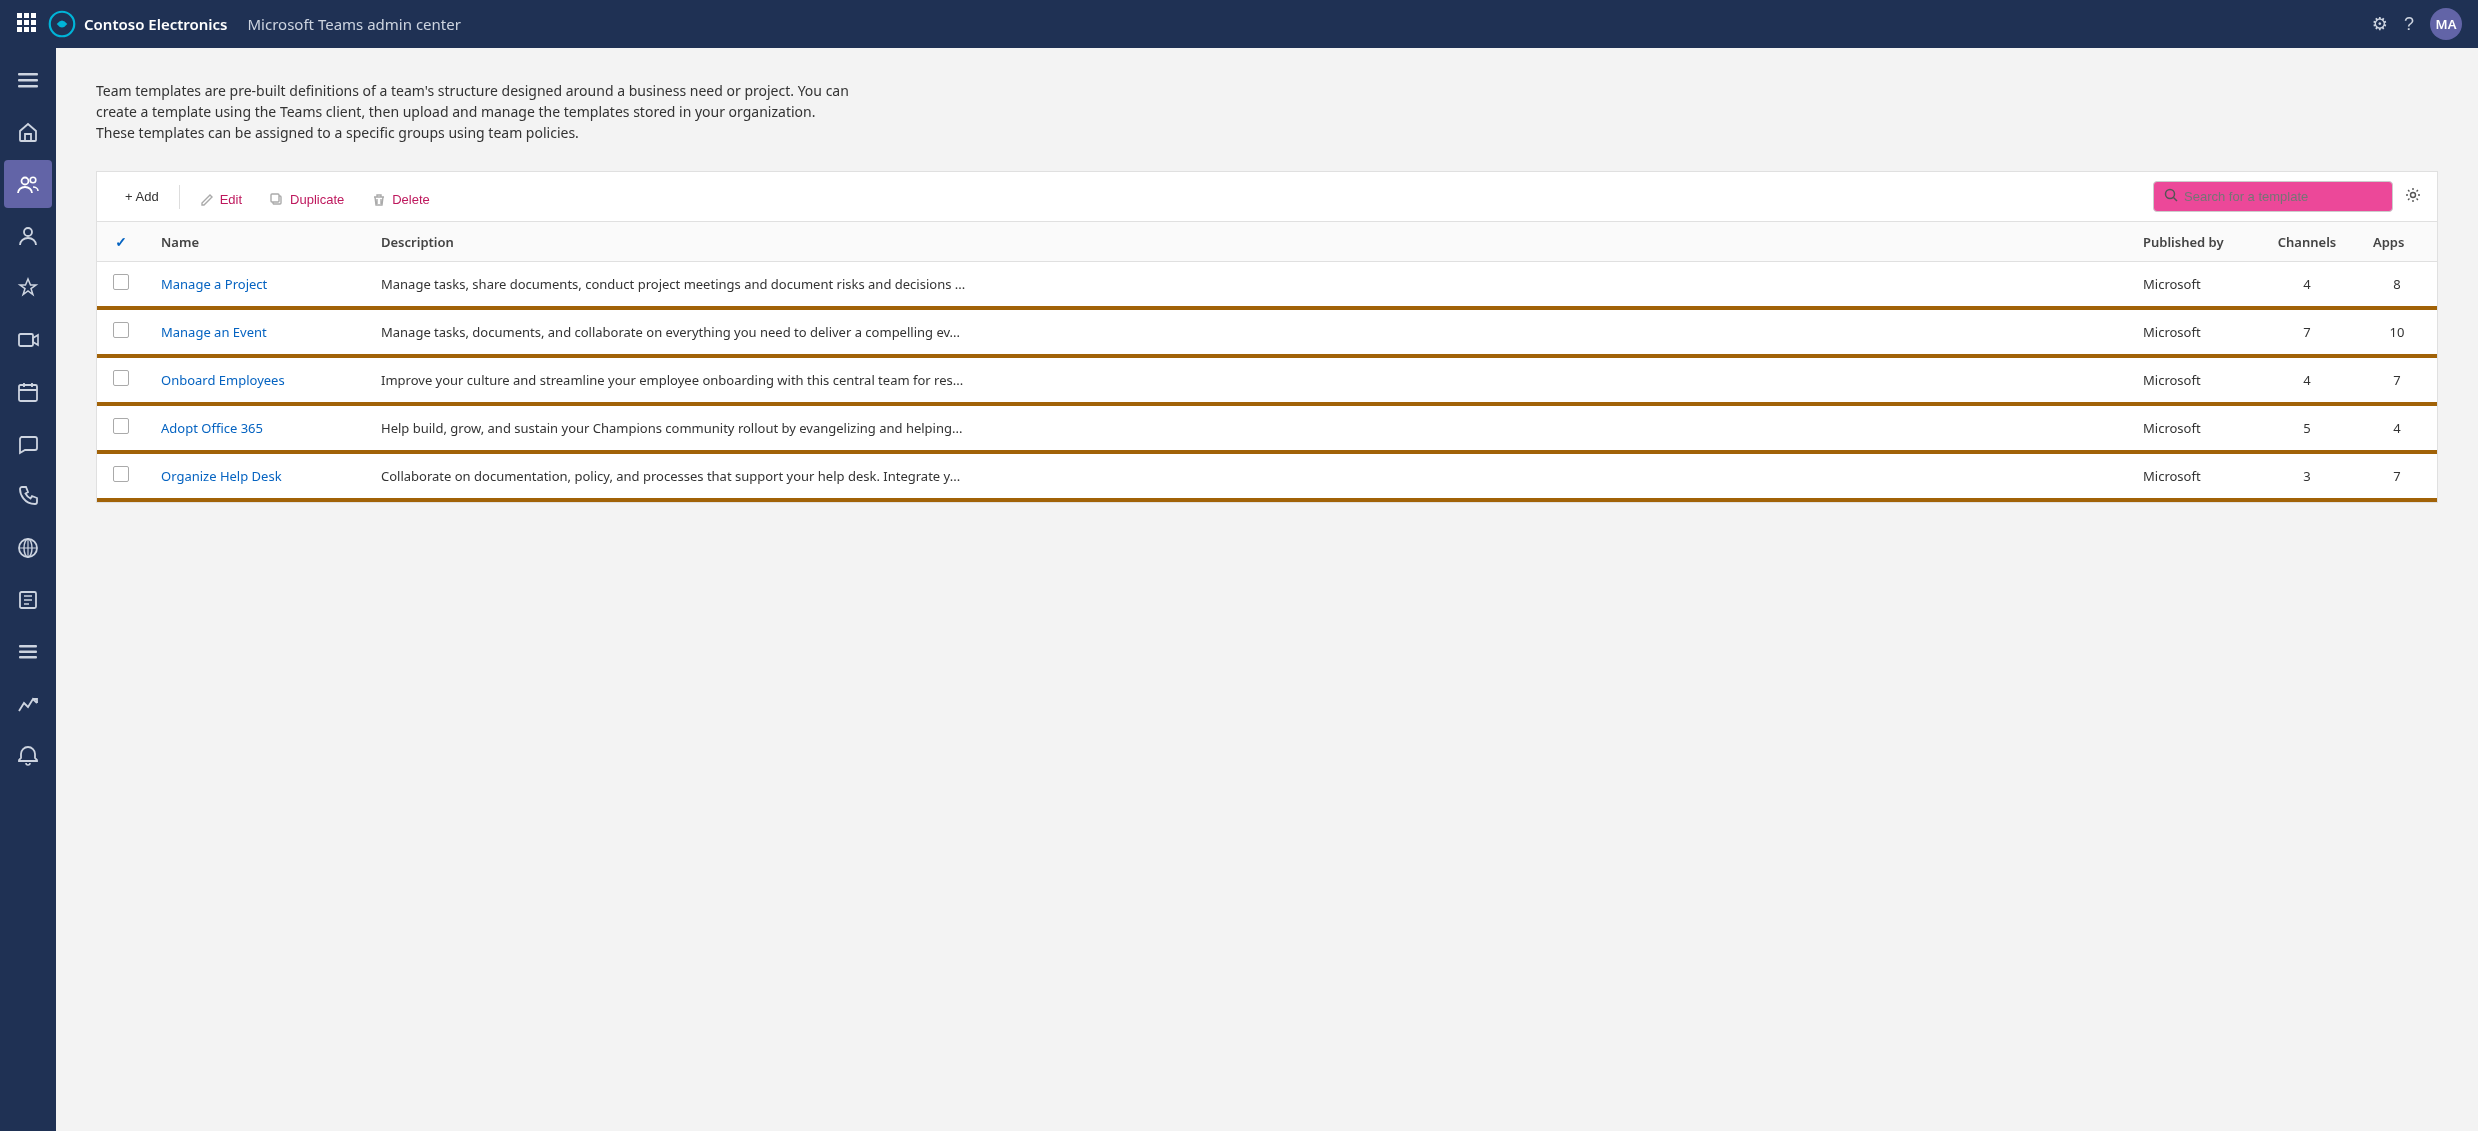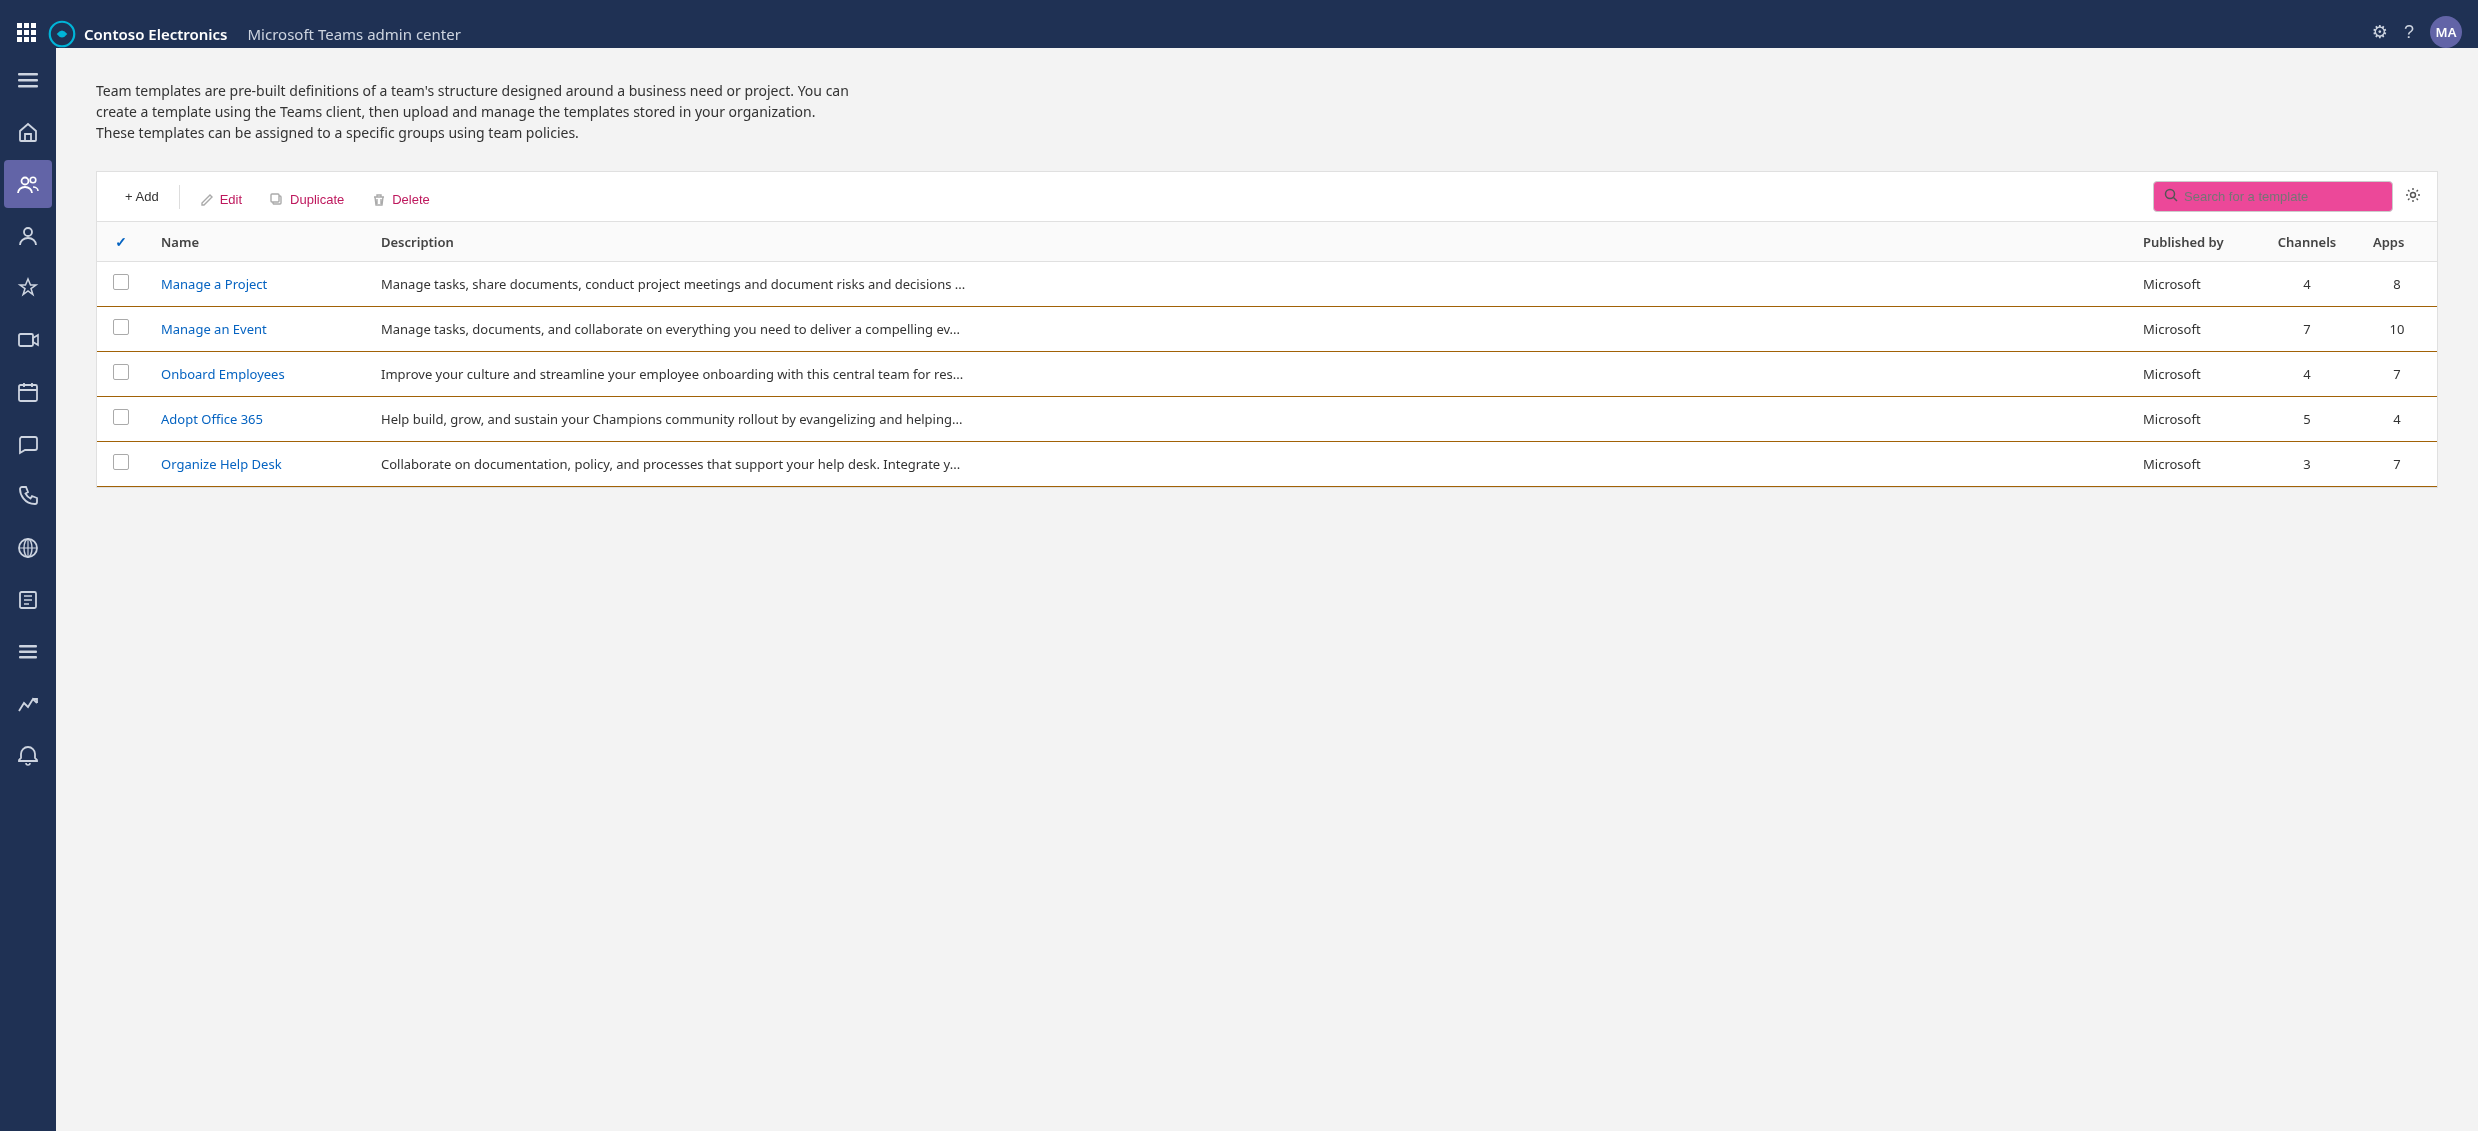--- a/index.html
+++ b/index.html
@@ -2,21 +2,21 @@
 <html><head>
   <meta charset="utf-8">
   <style>
     * { box-sizing: border-box; margin: 0; padding: 0; }
     body { font-family: 'Segoe UI', system-ui, sans-serif; background: #f3f3f3; display: flex; flex-direction: column; height: 100vh; overflow: hidden; }
 
     
     .top-nav {
       background: #1f3154;
       display: flex;
-      align-items: flex-end;
+      align-items: center;
       height: 48px;
       padding: 0 16px;
       flex-shrink: 0;
       gap: 16px;
     }
     .top-nav-left { display: flex; align-items: center; gap: 12px; flex: 1; }
     .top-nav-grid { color: white; font-size: 18px; cursor: pointer; }
     .top-nav-logo { display: flex; align-items: center; gap: 8px; }
     .top-nav-logo-icon { width: 28px; height: 28px; }
     .top-nav-org { color: white; font-size: 15px; font-weight: 600; }
@@ -113,21 +113,21 @@
     thead th {
       text-align: left; padding: 10px 16px; font-size: 13px; font-weight: 600; color: #444;
     }
     thead th.check-col { width: 40px; }
     thead th.name-col { width: 220px; }
     thead th.desc-col { }
     thead th.pub-col { width: 130px; }
     thead th.chan-col { width: 100px; text-align: center; }
     thead th.apps-col { width: 80px; }
 
-    tbody tr { border-bottom: 1px solid #a16207; }
+    tbody tr { border-bottom: 4px solid #a16207; }
     tbody td { padding: 12px 16px; font-size: 13px; color: #333; }
     tbody td.check-col { width: 40px; }
     .row-link { color: #0563c1; cursor: pointer; text-decoration: none; }
     .chan-val, .apps-val { text-align: center; }
     .check-box {
       width: 16px; height: 16px; border: 1px solid #aaa; border-radius: 2px;
       display: inline-block; cursor: pointer;
     }
     .check-all {
       display: flex; align-items: center; justify-content: center; color: #0563c1; font-size: 14px; cursor: pointer;

